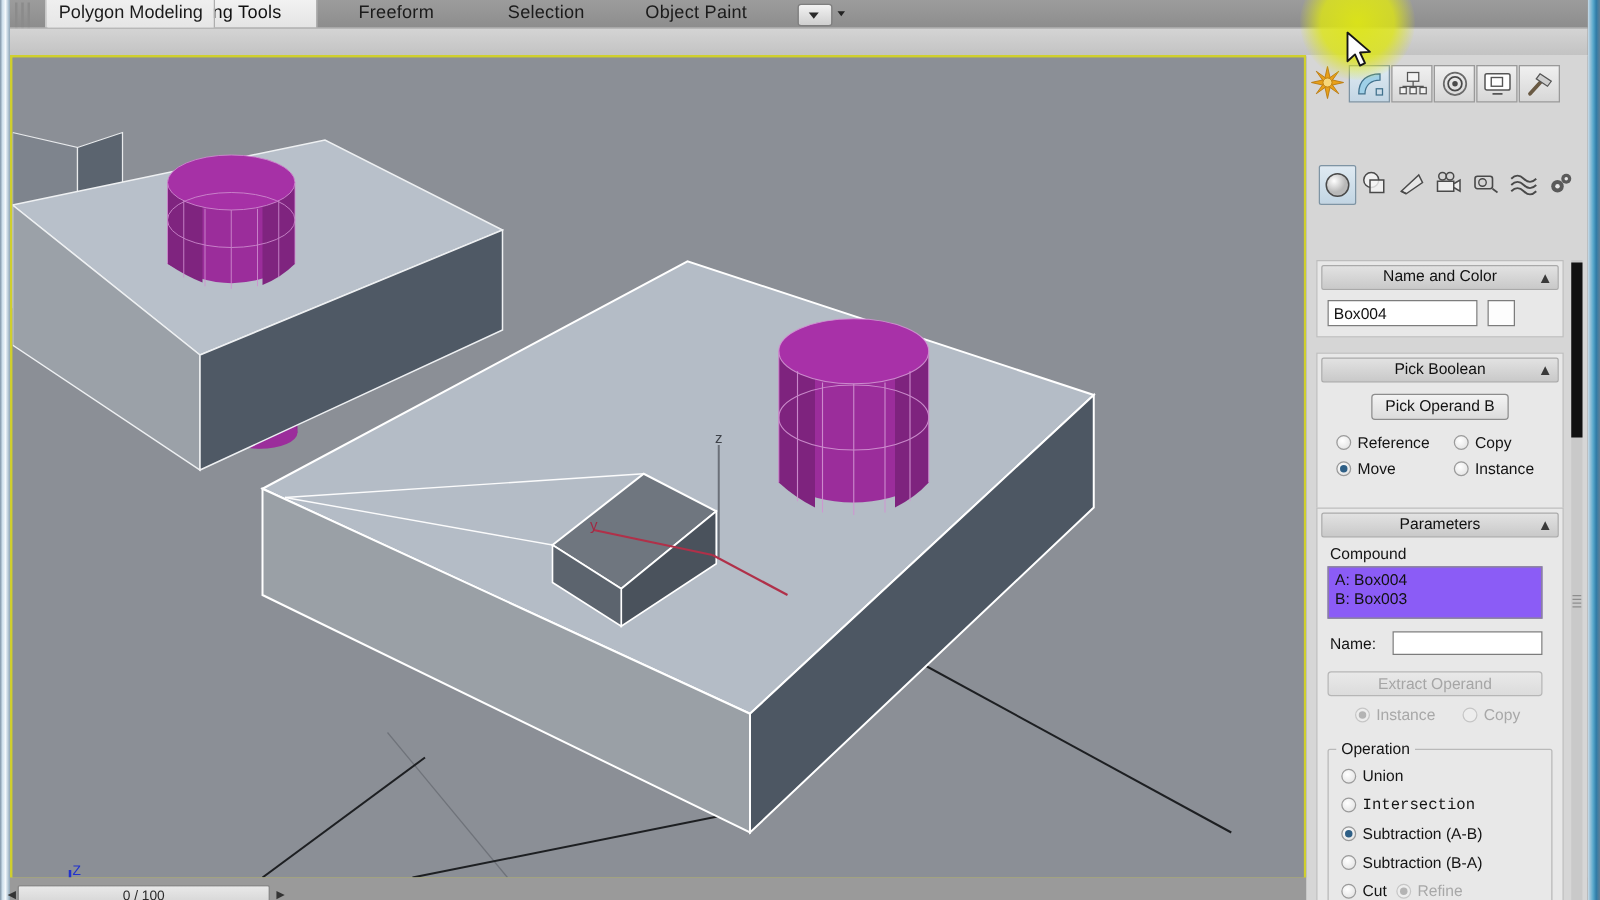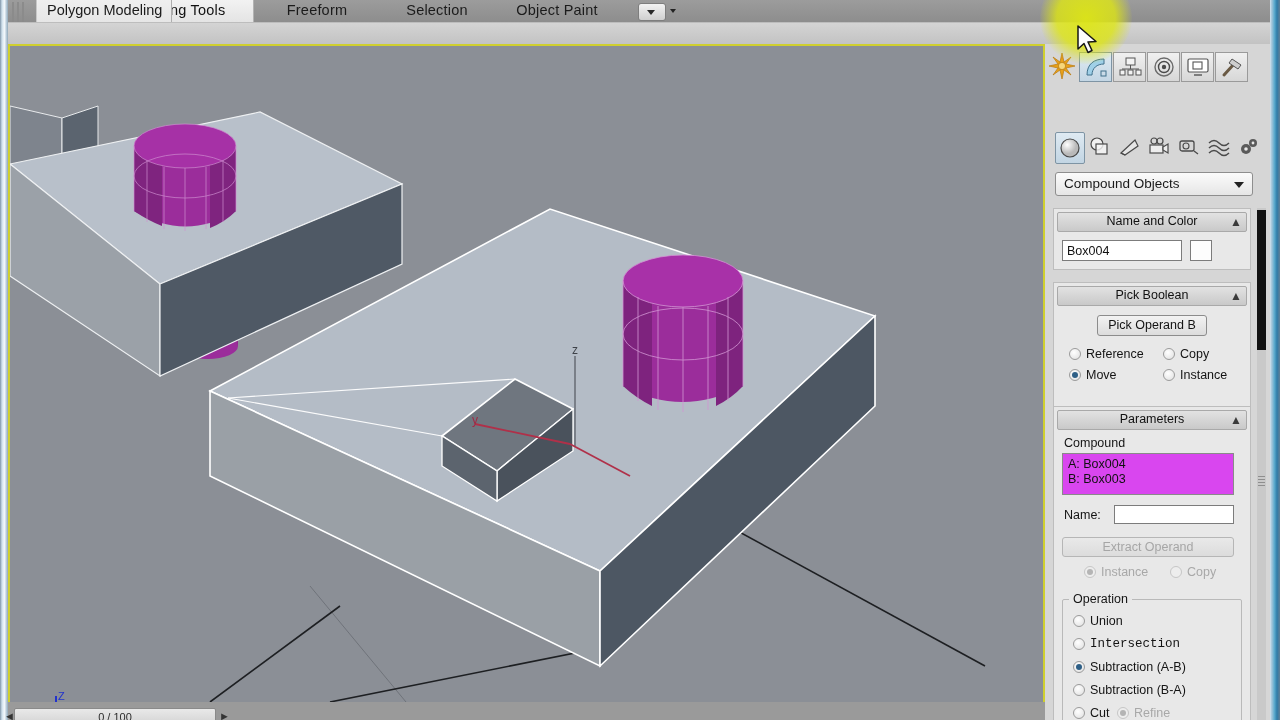--- a/index.html
+++ b/index.html
@@ -92,21 +92,21 @@
   .rad:before{content:"";position:absolute;left:0;top:1px;width:12px;height:12px;border-radius:50%;
     box-sizing:border-box;border:1px solid #9b9b9b;background:radial-gradient(circle at 40% 35%,#fff,#dedede);}
   .rad.on:after{content:"";position:absolute;left:3px;top:4px;width:6px;height:6px;border-radius:50%;background:#2e5f86;}
   .rad.dis{color:#a8a8a8;}
   .rad.dis:before{border-color:#c6c6c6;background:#ededed;}
   .rad.dis.on:after{background:#b4b4b4;}
 
   .grp{position:relative;border:1px solid #b9b9b9;border-radius:2px;}
   .grp-t{position:absolute;top:-8px;left:6px;background:#e8e8e8;padding:0 4px;font-size:12.5px;color:#141414;}
   .lbl{font-size:12.5px;color:#141414;}
-  .listbox{box-sizing:border-box;border:1px solid #8a8a8a;background:#d946ef;font-size:12.5px;
+  .listbox{box-sizing:border-box;border:1px solid #8a8a8a;background:#8b5cf6;font-size:12.5px;
     color:#111;padding:3px 5px;line-height:15px;}
 
   .cp-scroll{position:absolute;right:4px;width:9px;background:#c9c9c9;}
   .cp-thumb{position:absolute;right:4px;width:9px;background:#111;}
   .cp-grip{position:absolute;right:5px;width:7px;height:16px;}
   .cp-grip i{display:block;height:1px;background:#8e8e8e;margin:2px 0;}
 
   
   .hl{position:absolute;border-radius:50%;
     background:radial-gradient(circle,rgba(222,230,20,.95) 0%,rgba(222,230,20,.80) 45%,rgba(222,230,20,0) 72%);
@@ -357,24 +357,20 @@
           <g fill="#5a5a5a">
             <circle cx="8" cy="13" r="5"></circle>
               <circle cx="15" cy="7" r="4"></circle>
           </g>
           <circle cx="8" cy="13" r="1.8" fill="#e8e8e8"></circle>
           <circle cx="15" cy="7" r="1.4" fill="#e8e8e8"></circle>
         </svg>
       </div>
     </div>
 
-    <div class="cp-combo">
-      <span>Compound Objects</span>
-      <i class="car"></i>
-    </div>
 
     <div class="rollout" style="top:164px;height:62px;">
       <div class="roll-head">
         <span>Name and Color</span>
         <i class="chev">▲</i>
       </div>
       <div class="roll-body" style="padding-top:8px;">
         <input class="txtfield" style="width: 120px; height: 21px;" value="Box004">
         <span class="swatch" style="display:inline-block;width:22px;height:21px;vertical-align:top;margin-left:4px;"></span>
       </div>

